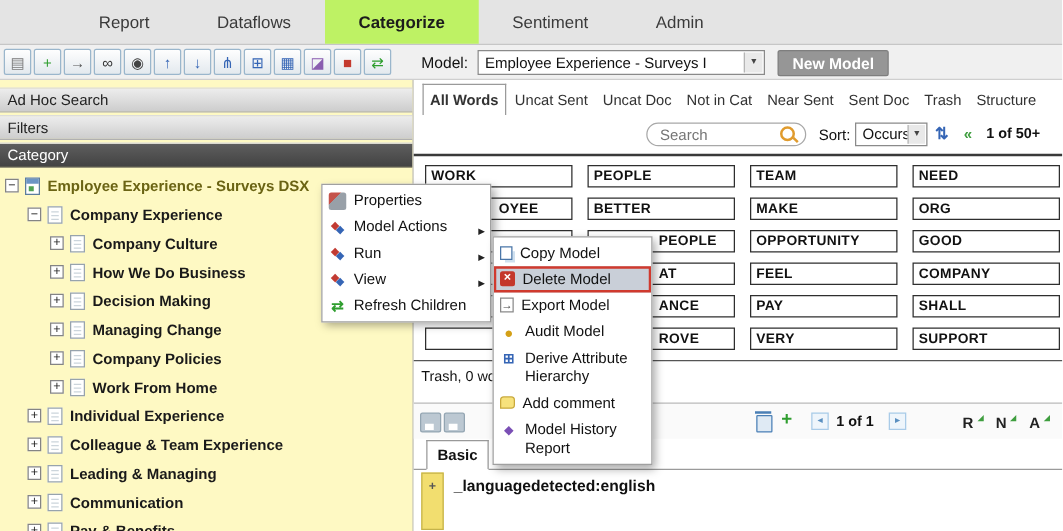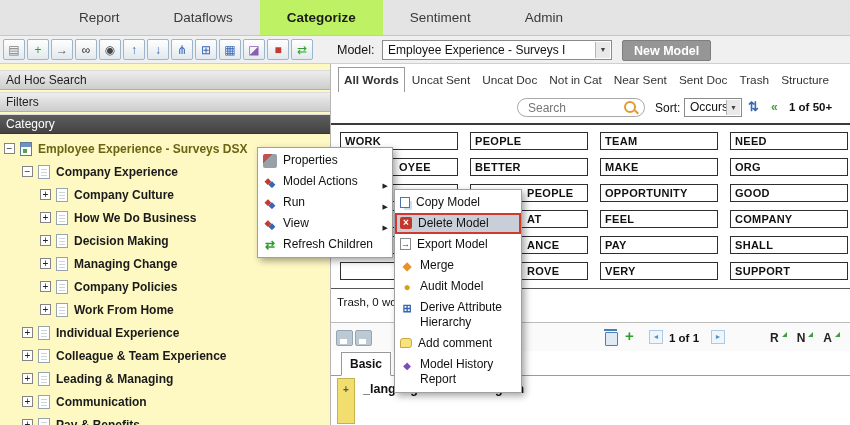--- a/index.html
+++ b/index.html
@@ -349,24 +349,20 @@
       </div>
       <div class="mitem hl">
         <span class="mic delete-model-icon"></span>
         <span class="lbl">Delete Model</span>
       </div>
       <div class="mitem">
         <span class="mic export-model-icon"></span>
         <span class="lbl">Export Model</span>
       </div>
       <div class="mitem">
-        <span class="mic merge-icon"></span>
-        <span class="lbl">Merge</span>
-      </div>
-      <div class="mitem">
         <span class="mic audit-model-icon"></span>
         <span class="lbl">Audit Model</span>
       </div>
       <div class="mitem">
         <span class="mic derive-attribute-hierarchy-icon"></span>
         <span class="lbl">Derive Attribute Hierarchy</span>
       </div>
       <div class="mitem">
         <span class="mic add-comment-icon"></span>
         <span class="lbl">Add comment</span>

